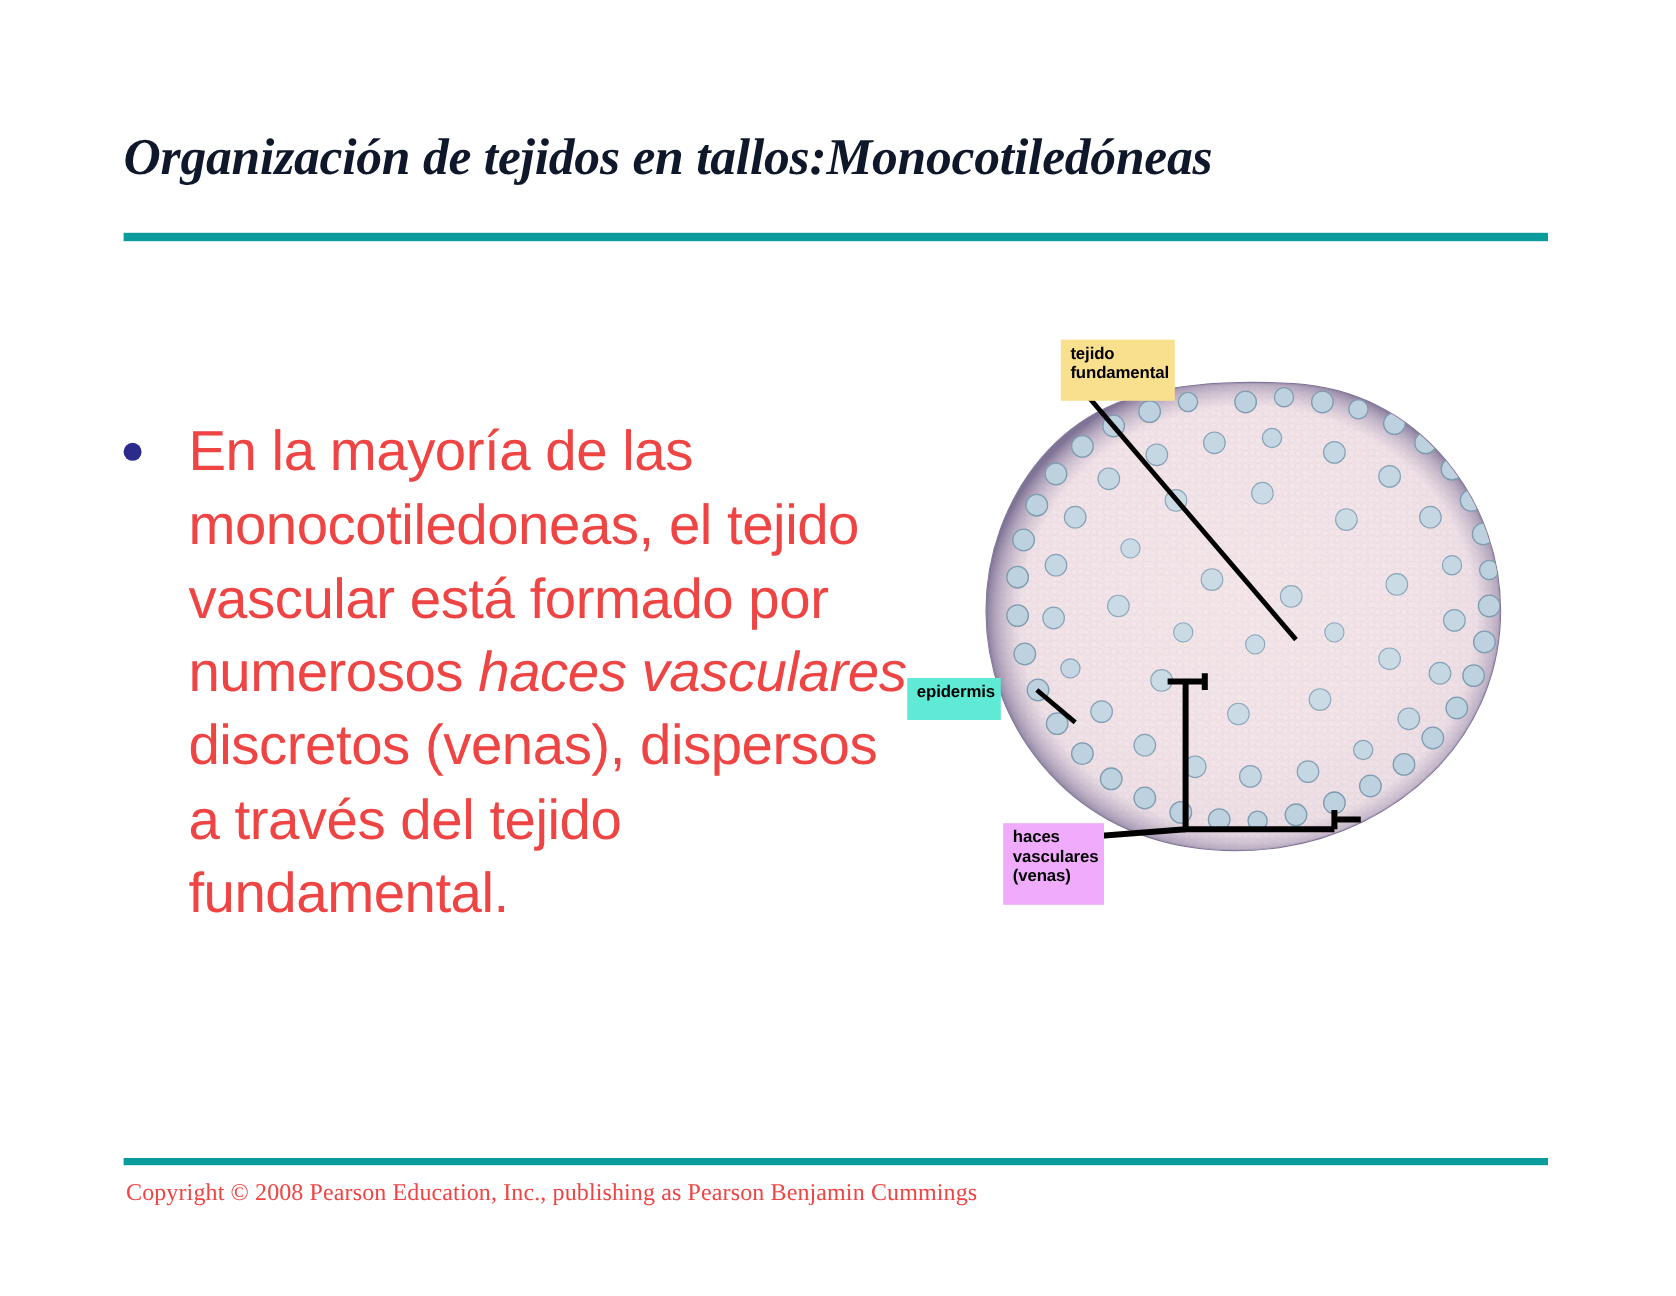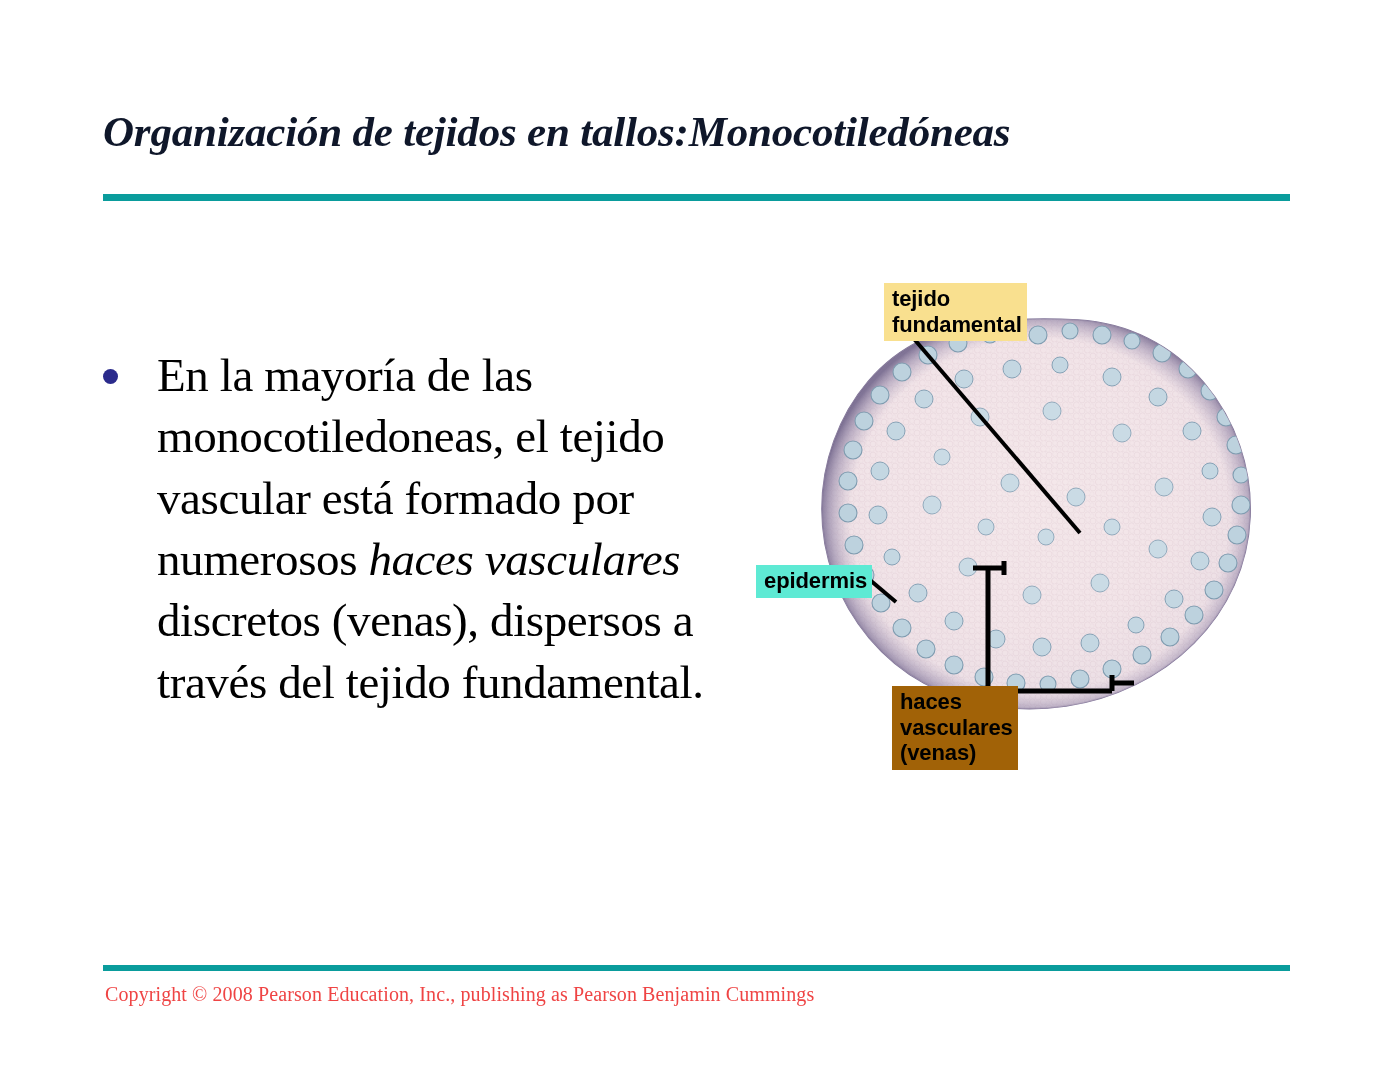--- a/index.html
+++ b/index.html
@@ -57,24 +57,24 @@
     flex: 0 0 auto;
     width: 15px;
     height: 15px;
     border-radius: 50%;
     background: #2b2b8c;
     margin-top: 24px;
     margin-right: 39px;
   }
   .bullet-text {
     flex: 1 1 auto;
-    font-family: Liberation Serif, serif;
+    font-family: Liberation Sans, sans-serif;
     font-size: 47px;
     line-height: 1.305;
-    color: #000000;
+    color: #ef4444;
     letter-spacing: -0.4px;
   }
   .bullet-text em {
     font-style: italic;
   }
 
   
   #micrograph {
     position: absolute;
     left: 760px;
@@ -88,41 +88,41 @@
     top: 0;
     width: 530px;
     height: 490px;
   }
 
   
   .dlabel {
     position: absolute;
     font-family: "Liberation Sans", sans-serif;
     font-weight: bold;
-    font-size: 22px;
+    font-size: 14px;
     line-height: 1.16;
     color: #000000;
-    padding: 3px 5px 4px 8px;
+    padding: 3px 5px 16px 8px;
     white-space: pre;
     letter-spacing: -0.1px;
   }
   #label-tejido-fundamental {
     left: 884px;
     top: 283px;
     background: #f9e08f;
   }
   #label-epidermis {
     left: 756px;
     top: 565px;
     background: #5eead4;
   }
   #label-haces {
-    left: 892px;
+    left: 836px;
     top: 686px;
-    background: #a16207;
+    background: #f0abfc;
   }
 
   
   #footer-text {
     position: absolute;
     left: 105px;
     top: 983px;
     font-family: "Liberation Serif", serif;
     font-size: 20px;
     color: #ef4444;

